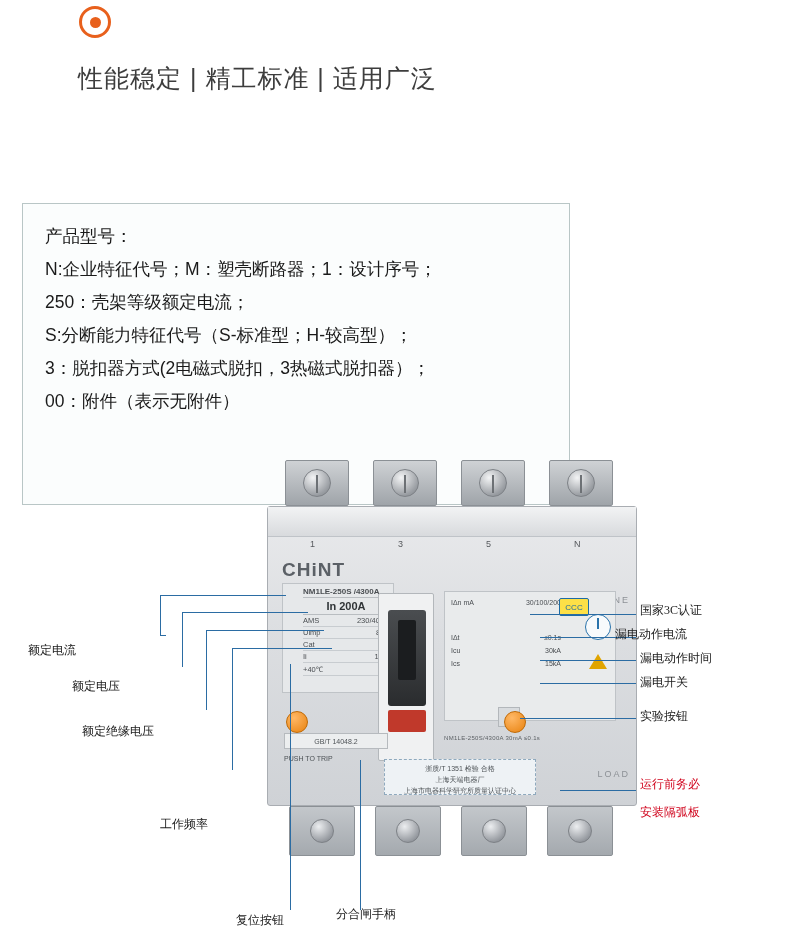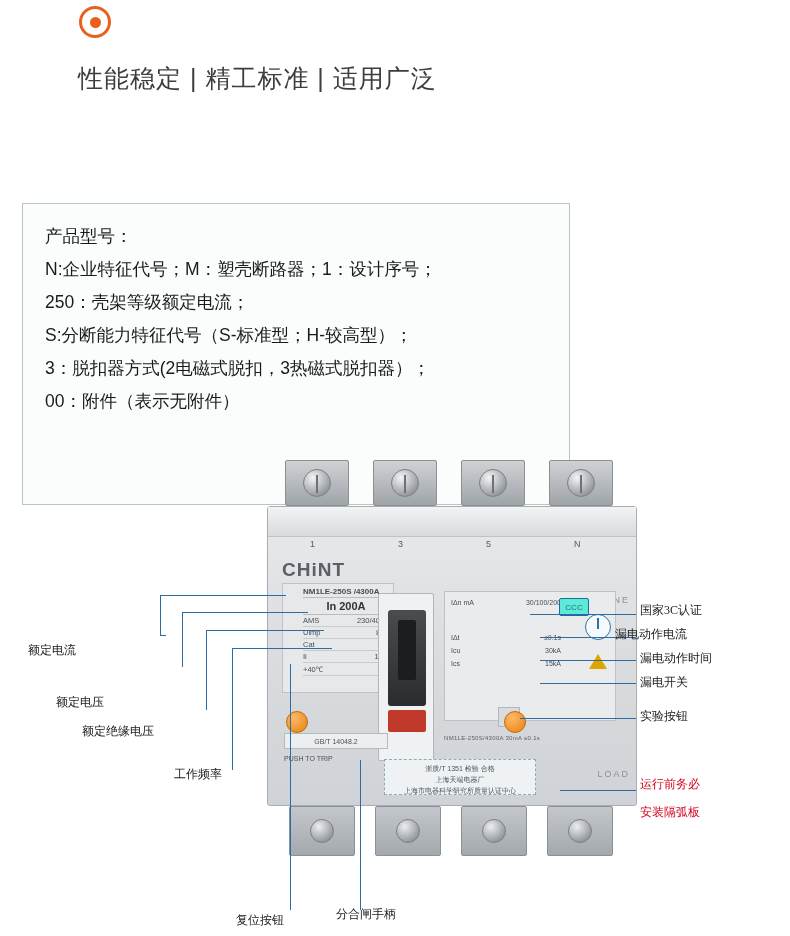--- a/index.html
+++ b/index.html
@@ -191,21 +191,21 @@
     font-size: 7px; color: #4a4e52;
     padding: 4px 6px;
   }
   .rp-row { display: flex; justify-content: space-between; line-height: 13px; }
   .ccc-badge {
     position: absolute; right: 26px; top: 6px;
     width: 30px; height: 18px;
     border: 1px solid #1d6ba5;
     color: #1d6ba5; font-size: 8px;
     display: flex; align-items: center; justify-content: center;
-    background: #5eead4; border-radius: 2px;
+    background: #fde047; border-radius: 2px;
   }
   .dial {
     position: absolute; right: 4px; top: 22px;
     width: 26px; height: 26px; border-radius: 50%;
     border: 1px solid #2a73ab; background: #f7fafc;
   }
   .dial:after {
     content:""; position: absolute; left: 50%; top: 3px;
     width: 2px; height: 11px; margin-left: -1px; background: #2a73ab;
   }
@@ -424,23 +424,23 @@
 <div class="ln h" style="left:540px;top:637px;width:96px;"></div>
 <div class="ln h" style="left:540px;top:660px;width:96px;"></div>
 <div class="ln h" style="left:540px;top:683px;width:96px;"></div>
 <div class="ln h" style="left:520px;top:718px;width:116px;"></div>
 <div class="ln h" style="left:560px;top:790px;width:76px;"></div>
 
 <div class="ln v" style="left:290px;top:664px;height:246px;"></div>
 <div class="ln v" style="left:360px;top:760px;height:150px;"></div>
 
 <div class="callout" style="left:28px;top:642px;">额定电流</div>
-<div class="callout" style="left:56px;top:678px;margin-top:16px;">额定电压</div>
+<div class="callout" style="left:72px;top:678px;">额定电压</div>
 <div class="callout" style="left:82px;top:723px;">额定绝缘电压</div>
-<div class="callout" style="left:160px;top:766px;margin-left:14px;">工作频率</div>
+<div class="callout" style="left:160px;top:816px;">工作频率</div>
 
 <div class="callout" style="left:640px;top:602px;">国家3C认证</div>
 <div class="callout" style="left:615px;top:626px;">漏电动作电流</div>
 <div class="callout" style="left:640px;top:650px;">漏电动作时间</div>
 <div class="callout" style="left:640px;top:674px;">漏电开关</div>
 <div class="callout" style="left:640px;top:708px;">实验按钮</div>
 <div class="callout red" style="left:640px;top:776px;">运行前务必</div>
 <div class="callout red" style="left:640px;top:804px;">安装隔弧板</div>
 
 <div class="callout" style="left:236px;top:912px;">复位按钮</div>

